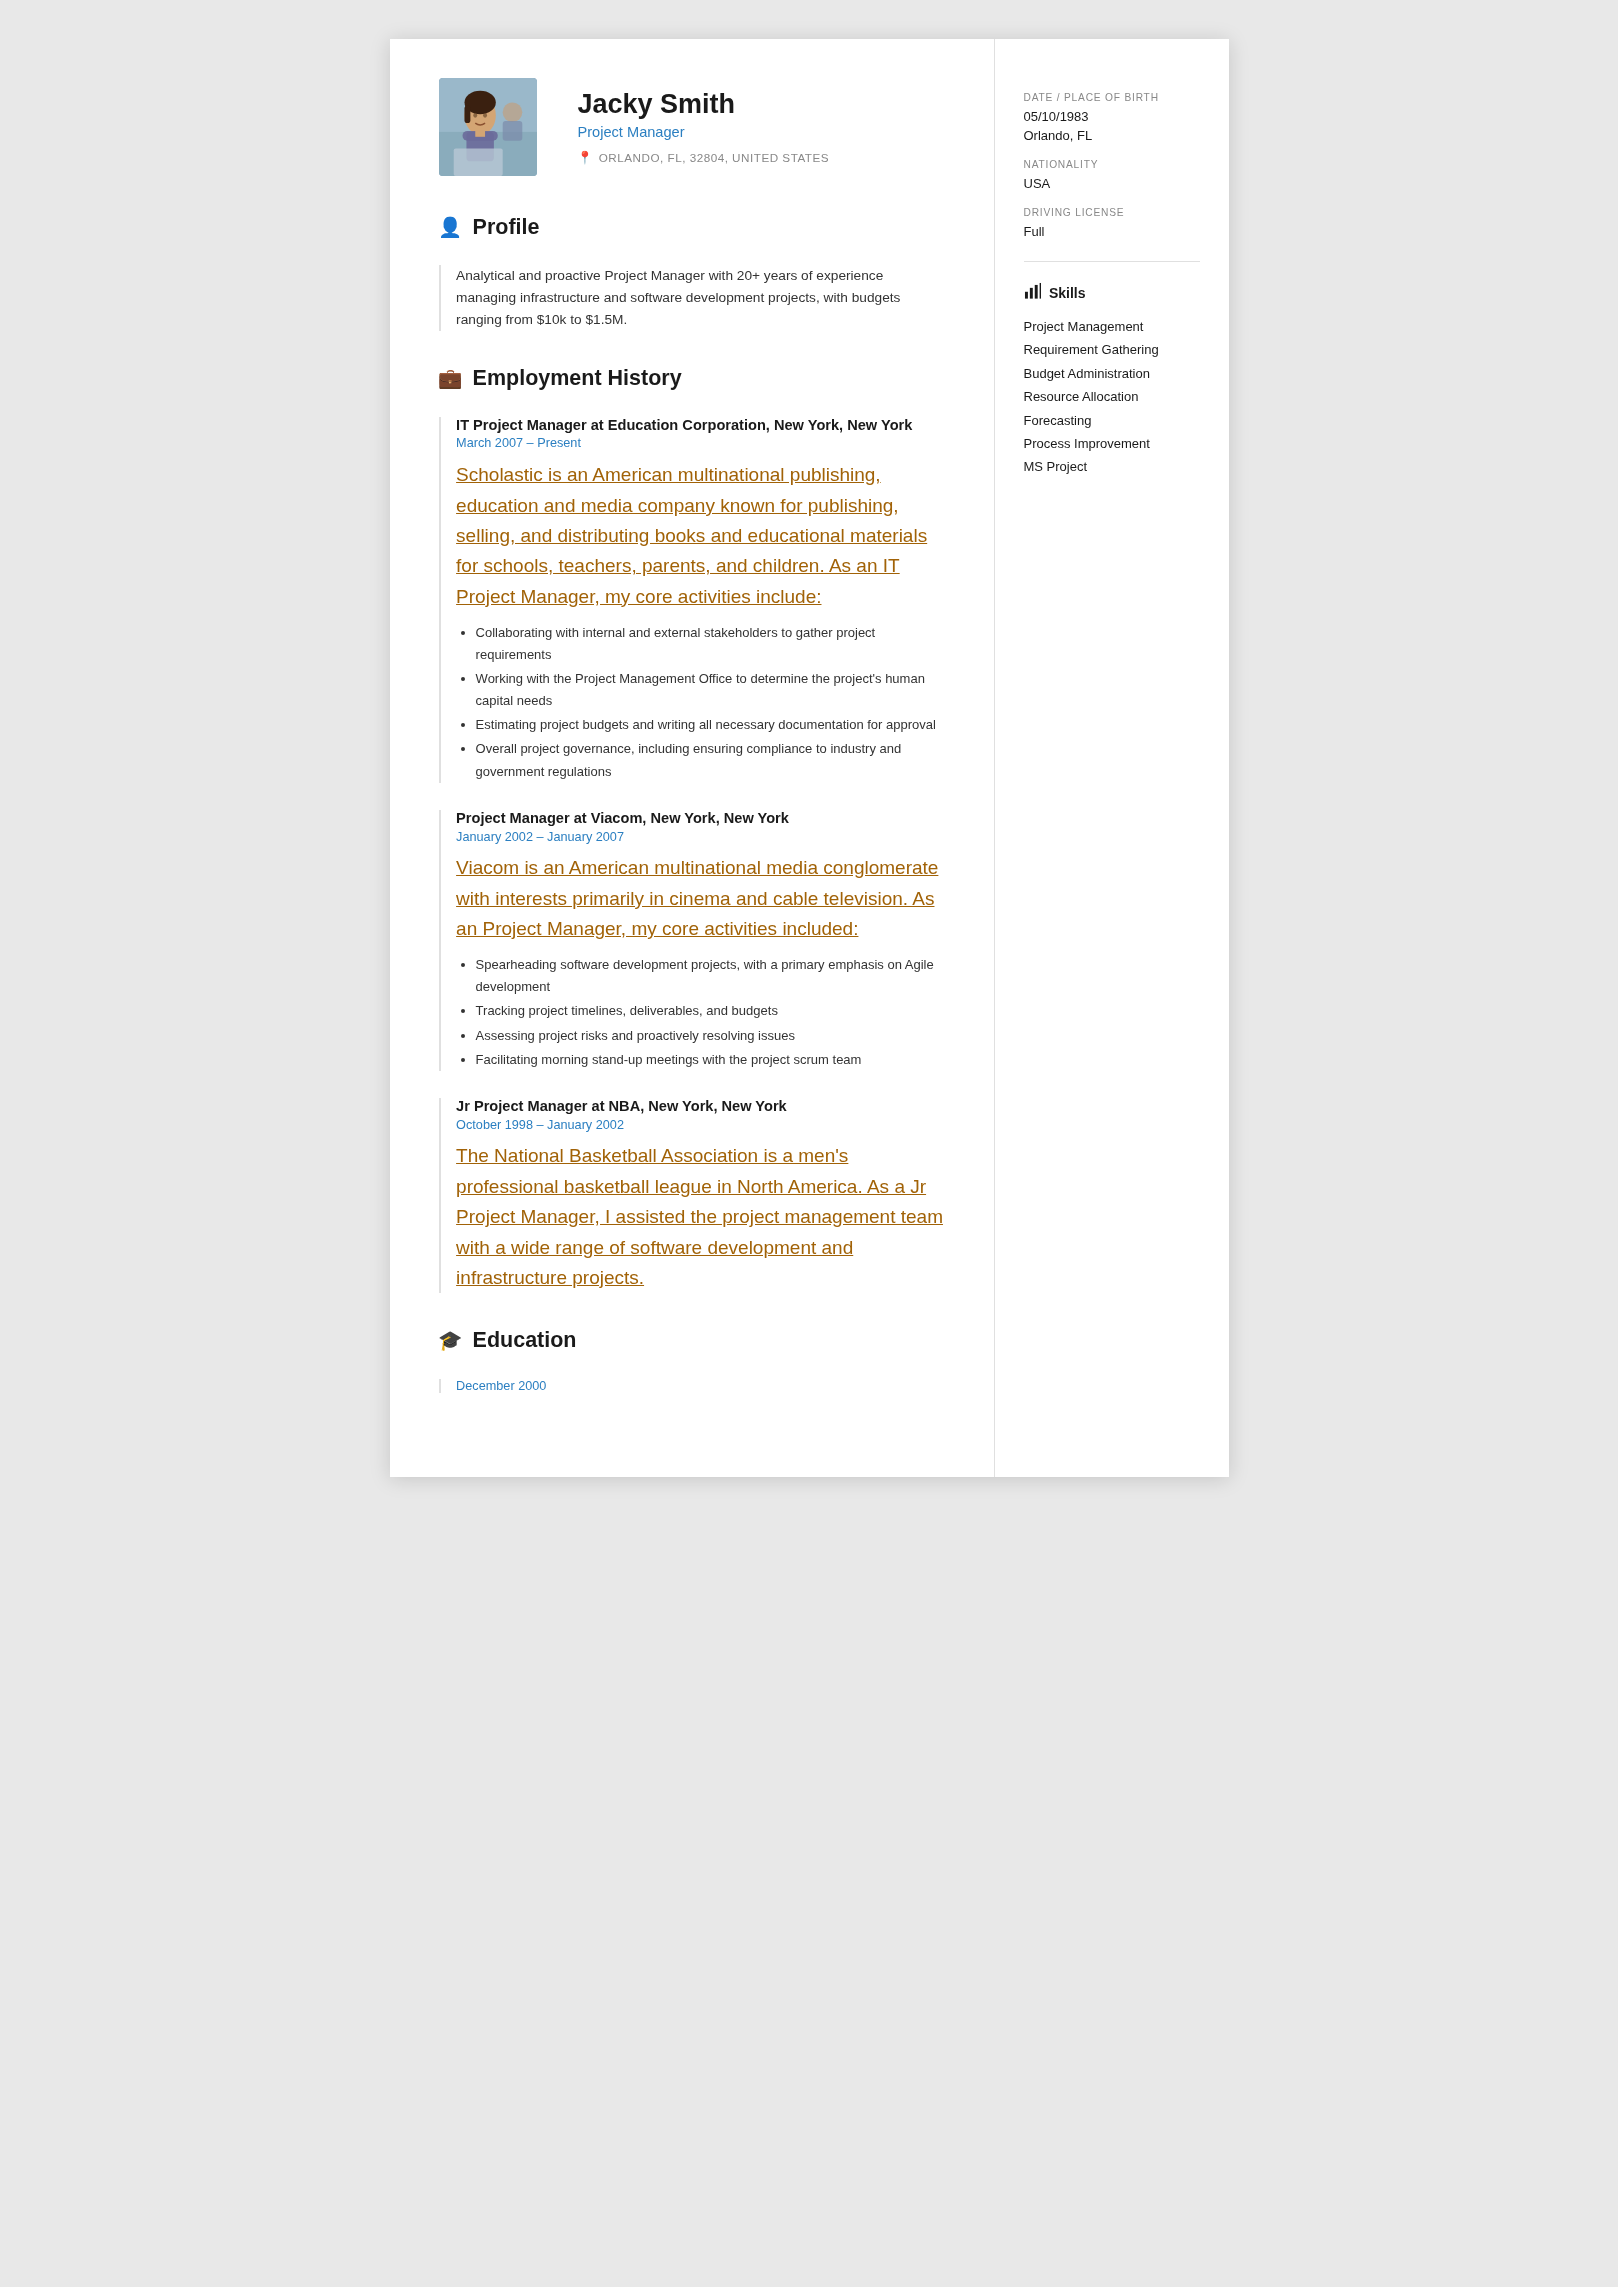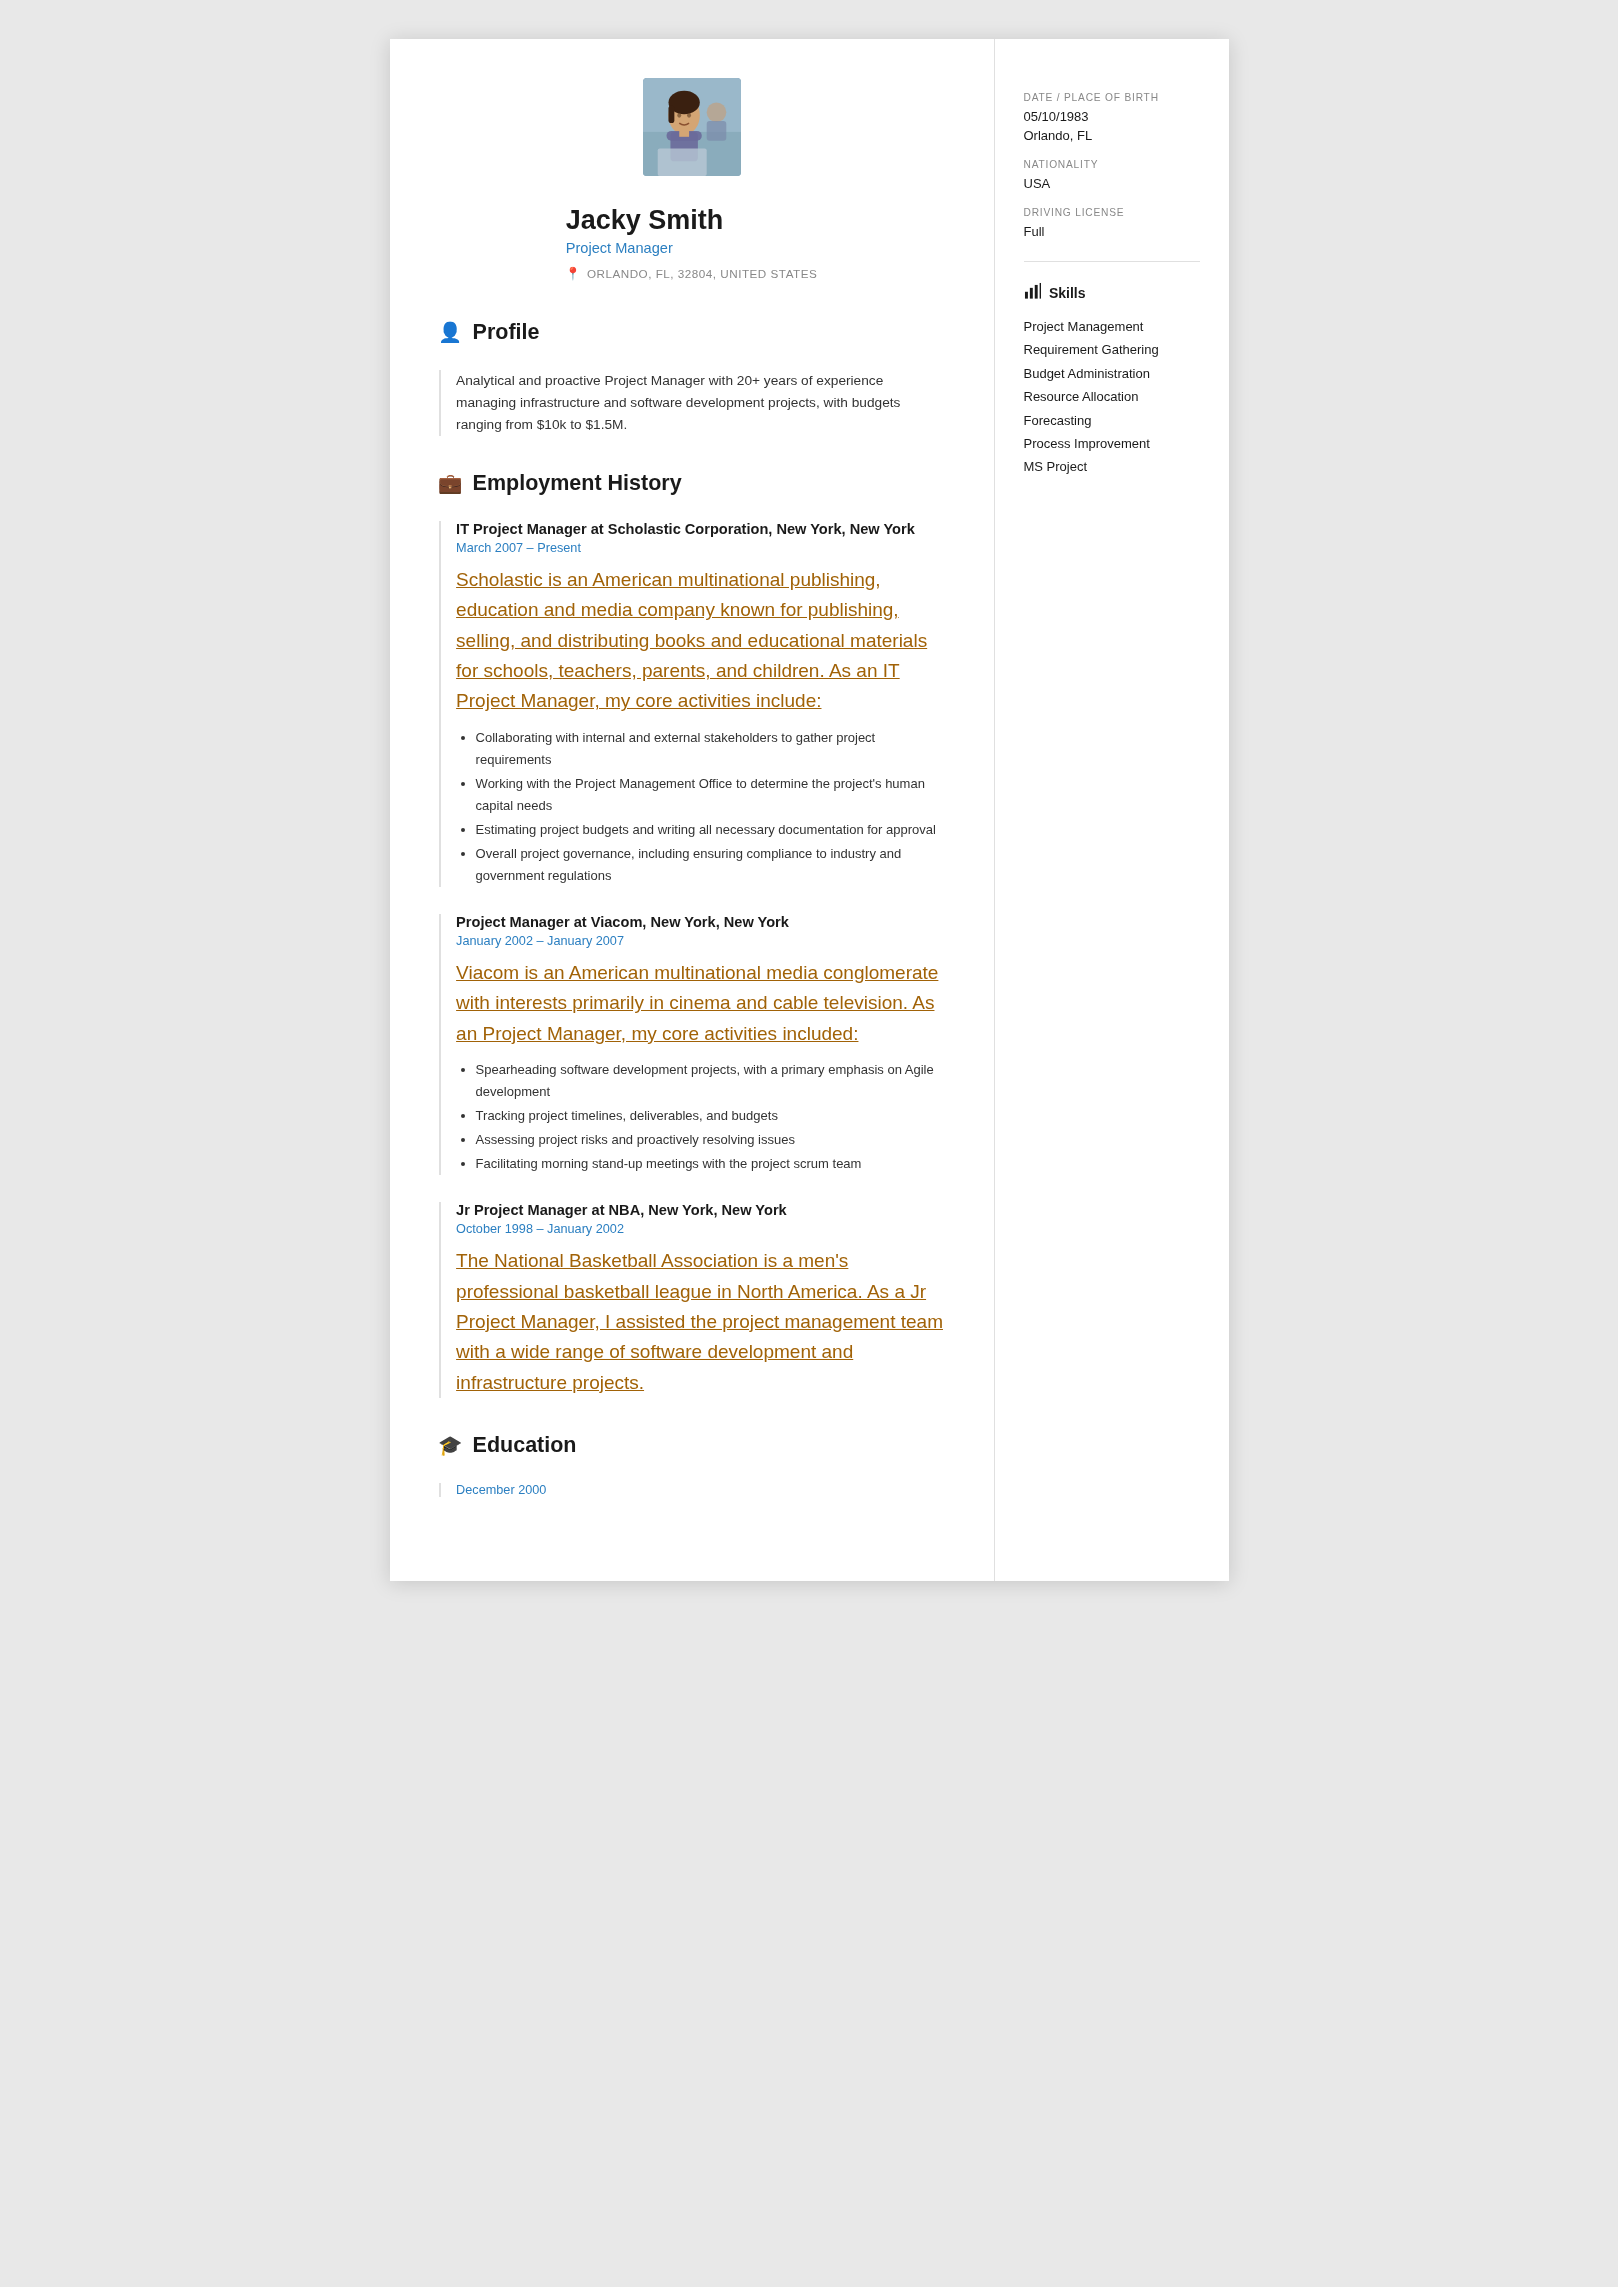--- a/index.html
+++ b/index.html
@@ -27,23 +27,22 @@
     
     .main-col {
       flex: 1;
       padding: 39px 49px 49px 49px;
       border-right: 1px solid #e0e0e0;
     }
     
     .header-section {
       display: flex;
       align-items: center;
-      gap: 29px;
+      gap: 41px;
       margin-bottom: 39px;
-      flex-direction: column;
     }
     .avatar {
       width: 98px;
       height: 98px;
       border-radius: 3.9px;
       background: #7a9cba;
       overflow: hidden;
       flex-shrink: 0;
       position: relative;
     }
@@ -261,21 +260,21 @@
         <div class="profile-text">Analytical and proactive Project Manager with 20+ years of experience managing infrastructure and software development projects, with budgets ranging from $10k to $1.5M.</div>
       </div>
 
       <div class="section">
         <div class="section-title">
           <span class="section-icon">💼</span>
           <span>Employment History</span>
         </div>
 
         <div class="job-entry">
-          <div class="job-title">IT Project Manager at Scholastic Corporation, New York, New York</div>
+          <div class="job-title">IT Project Manager at Education Corporation, New York, New York</div>
           <div class="job-dates">March 2007  –  Present</div>
           <div class="job-description">Scholastic is an American multinational publishing, education and media company known for publishing, selling, and distributing books and educational materials for schools, teachers, parents, and children. As an IT Project Manager, my core activities include:</div>
           <ul class="job-bullets">
             <li>Collaborating with internal and external stakeholders to gather project requirements</li>
             <li>Working with the Project Management Office to determine the project's human capital needs</li>
             <li>Estimating project budgets and writing all necessary documentation for approval</li>
             <li>Overall project governance, including ensuring compliance to industry and government regulations</li>
           </ul>
         </div>
 

